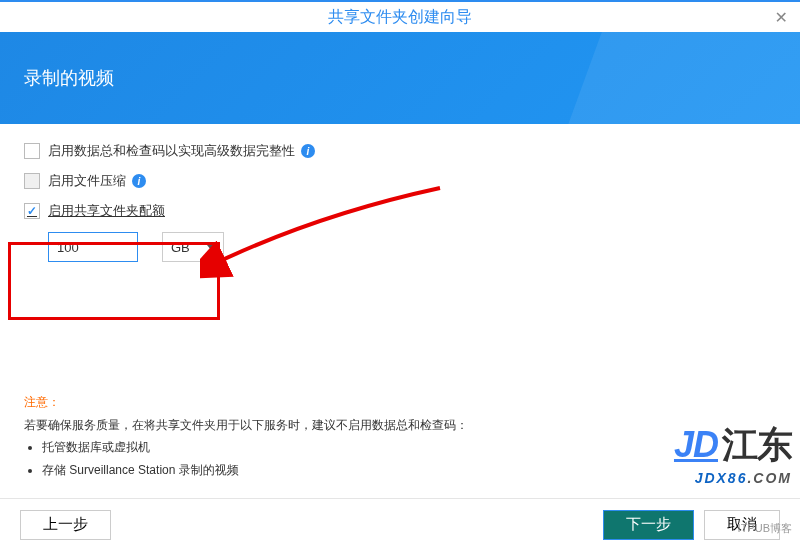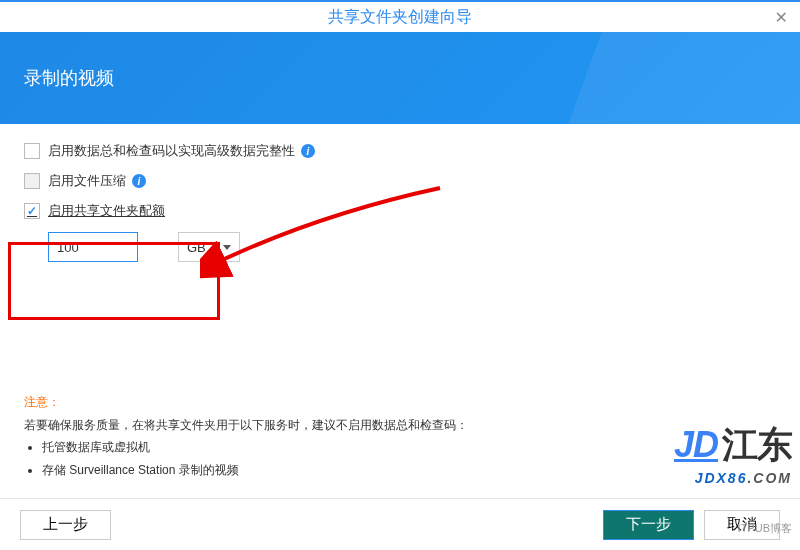--- a/index.html
+++ b/index.html
@@ -17,21 +17,21 @@
 
 .row { display: flex; align-items: center; margin-bottom: 12px; }
 .checkbox { width: 16px; height: 16px; border: 1px solid #bbb; background: #fff; margin-right: 8px; display: flex; align-items: center; justify-content: center; font-size: 12px; color: #2d8cf0; }
 .checkbox.disabled { background: #f0f0f0; }
 .checkbox.checked::before { content: "✓"; font-weight: bold; }
 .info-icon { display: inline-flex; width: 14px; height: 14px; border-radius: 50%; background: #2d8cf0; color: #fff; font-size: 10px; align-items: center; justify-content: center; margin-left: 6px; font-style: italic; font-weight: bold; }
 .sub { margin-left: 24px; color: #555; margin-bottom: 14px; }
 
 .highlight-box { position: absolute; left: 8px; top: 118px; width: 212px; height: 78px; border: 3px solid #e60000; pointer-events: none; }
 
-.quota-row { margin-left: 24px; margin-top: 10px; display: flex; gap: 16px; }
+.quota-row { margin-left: 24px; margin-top: 10px; display: flex; gap: 0; }
 .quota-input { width: 90px; height: 30px; border: 1px solid #2d8cf0; padding: 0 8px; font-size: 13px; color: #333; }
 .unit-select { width: 62px; height: 30px; border: 1px solid #ccc; display: flex; align-items: center; justify-content: space-between; padding: 0 8px; cursor: pointer; margin-left: 24px; }
 .caret { width: 0; height: 0; border-left: 4px solid transparent; border-right: 4px solid transparent; border-top: 5px solid #555; }
 
 .arrow-svg { position: absolute; left: 200px; top: 60px; pointer-events: none; }
 
 .notice { position: absolute; left: 24px; bottom: 68px; width: 560px; font-size: 12px; line-height: 1.9; }
 .notice .warn { color: #ff6a00; }
 .notice ul { list-style: disc; margin-left: 18px; }
 

